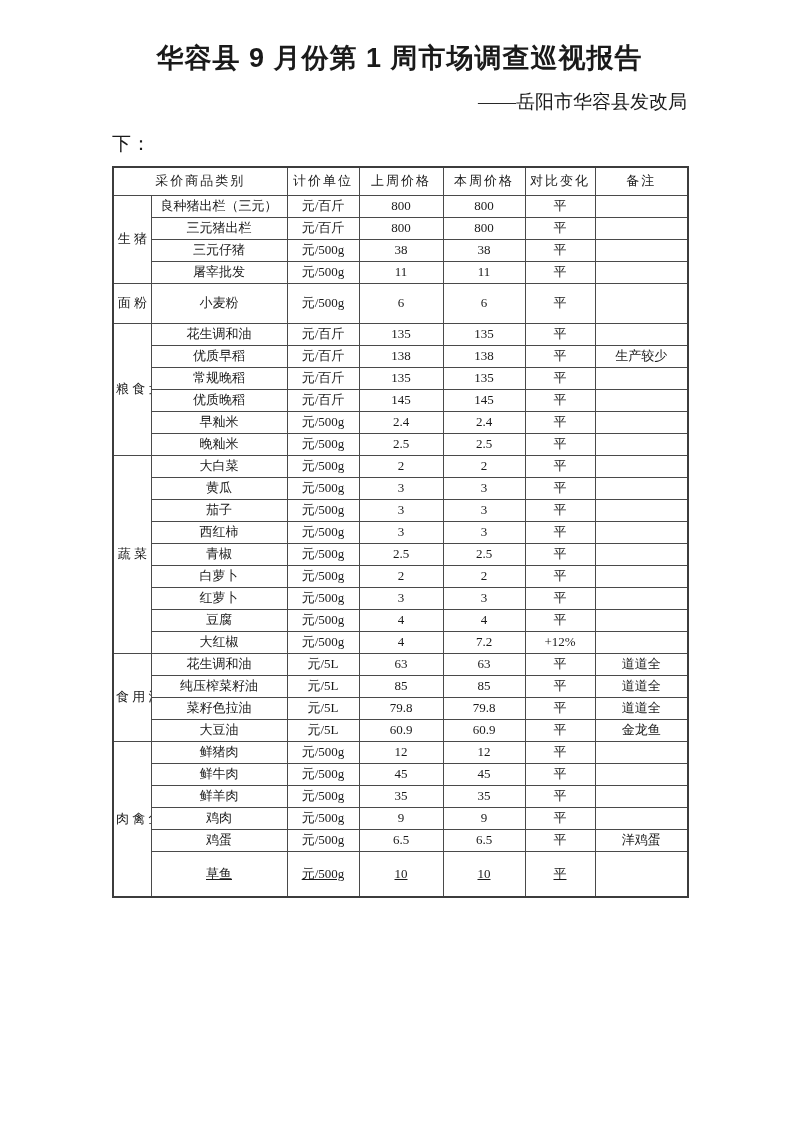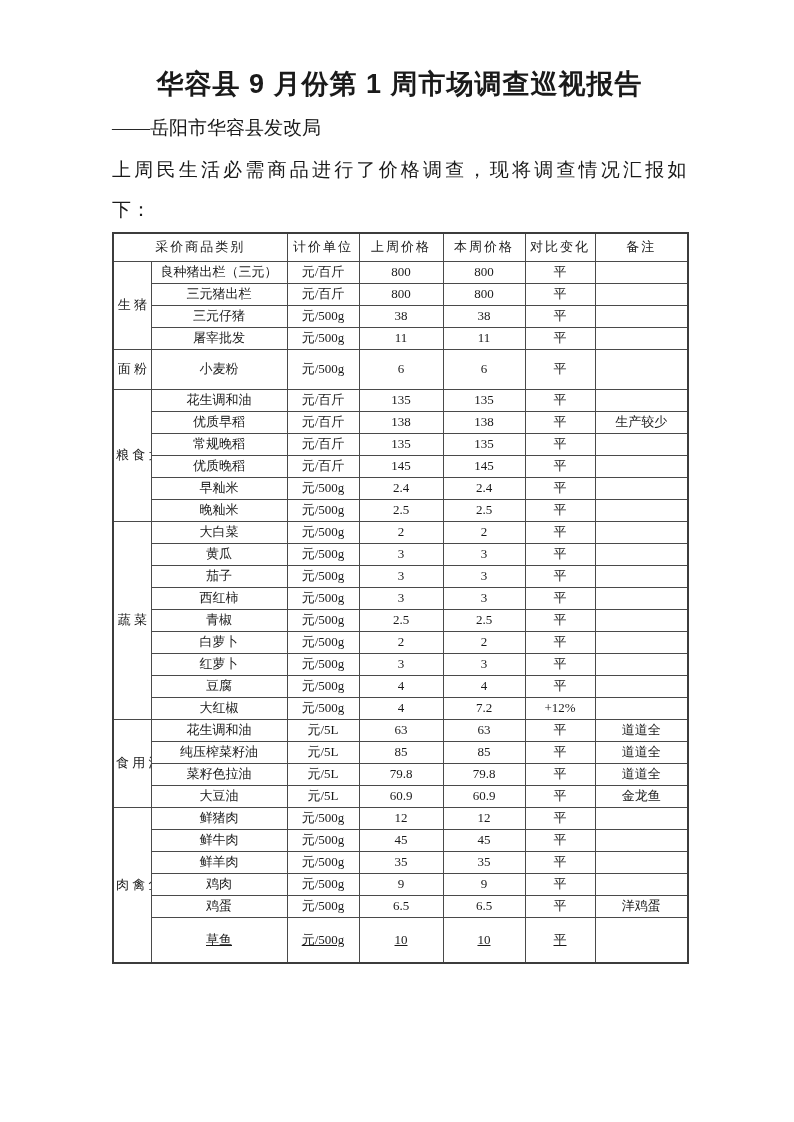--- a/index.html
+++ b/index.html
@@ -13,34 +13,35 @@
     position: relative;
     width: 794px;
     height: 1122px;
     background: #ffffff;
     overflow: hidden;
     box-sizing: border-box;
   }
   .content {
     width: 575px;
     margin-left: 112px;
-    padding-top: 66px;
+    padding-top: 40px;
   }
   .doc-title {
     font-family: "Liberation Sans", sans-serif;
     font-weight: bold;
     font-size: 27px;
     line-height: 36px;
     text-align: center;
     letter-spacing: 1px;
     margin: 0 0 12px 0;
   }
   .byline {
     font-size: 19px;
     line-height: 28px;
+    text-align: right;
     margin: 0 0 8px 0;
   }
   .para-line {
     font-size: 19px;
     line-height: 40px;
     text-align: justify;
     text-align-last: justify;
     letter-spacing: 0.5px;
   }
   .para-line.indent { text-indent: 38px; }
@@ -78,21 +79,20 @@
 </head>
 <body>
 
 <div class="page">
   <div class="content">
 
     <h1 class="doc-title">华容县 9 月份第 1 周市场调查巡视报告</h1>
 
     <div class="byline">——岳阳市华容县发改局</div>
 
-    <div class="para-line">上周民生活必需商品进行了价格调查，现将调查情况汇报如</div>
     <div class="para-line plain">下：</div>
 
     <table class="price-table">
       <colgroup>
         <col style="width:38px">
         <col style="width:136px">
         <col style="width:72px">
         <col style="width:84px">
         <col style="width:82px">
         <col style="width:70px">

